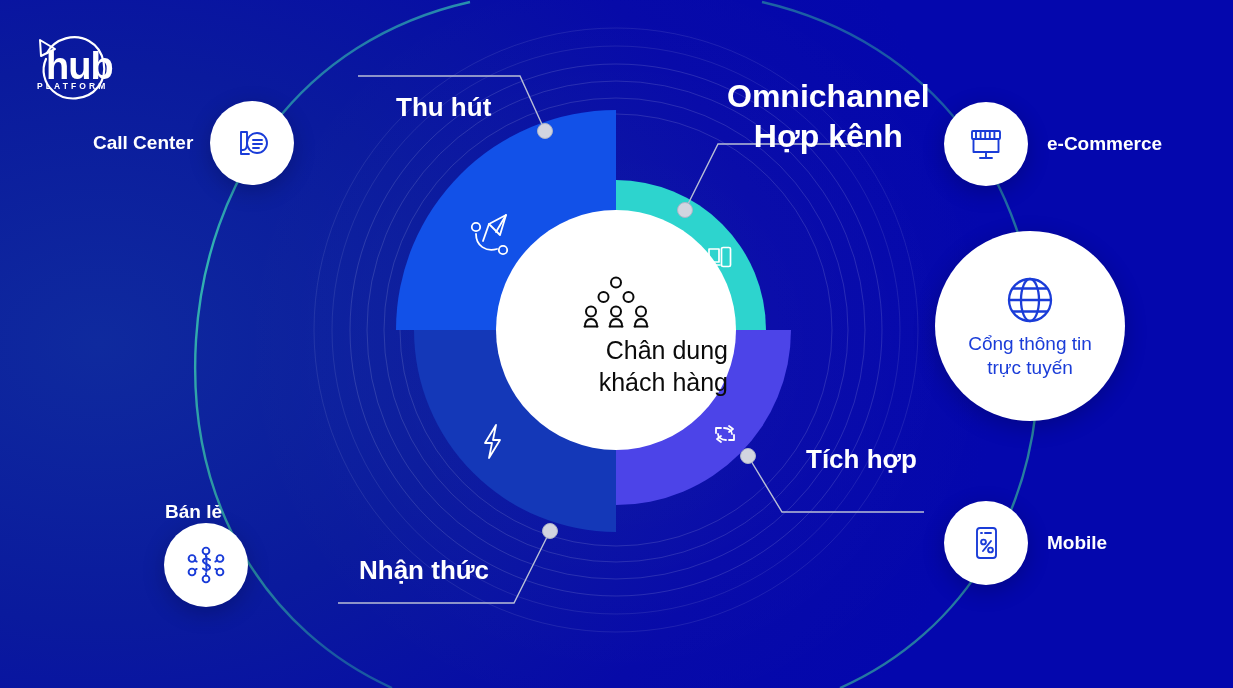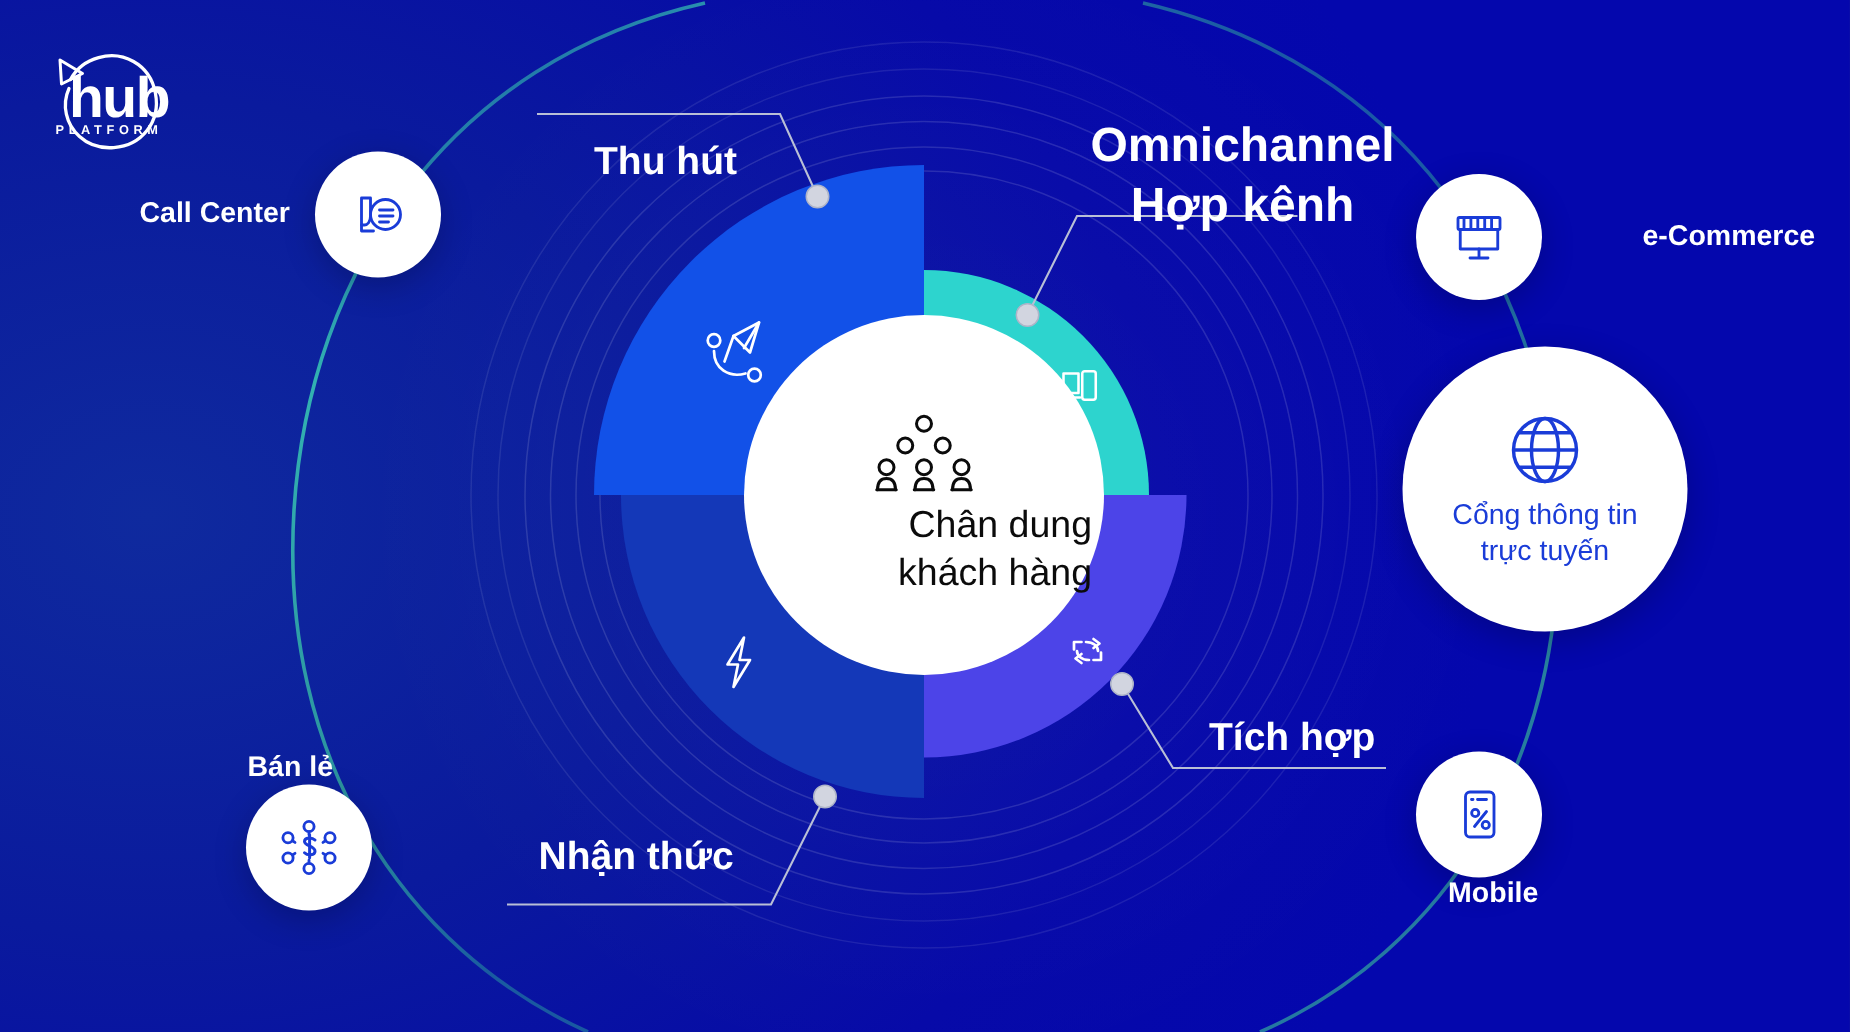--- a/index.html
+++ b/index.html
@@ -174,21 +174,21 @@
           <circle cx="7" cy="28" r="3.4"></circle>
           <circle cx="7" cy="14.5" r="3.4"></circle>
           <path d="M21 10.5 L 21 13 M32 16.5 L 29 18.5 M32 26 L 29 24 M21 31.5 L 21 29 M10 26 L 13 24 M10 16.5 L 13 18.5" stroke-linecap="round" stroke-dasharray="2 3"></path>
           <path d="M25 16 C 23 14 18 14 18 17 C 18 20 25 20 25 23.5 C 25 26.5 20 26.5 18 24.5" stroke-linecap="round" stroke-width="2"></path>
           <path d="M21.4 12.5 L 21.4 27.8" stroke-linecap="round" stroke-width="2"></path>
         </g>
       </svg>
     </div>
   </div>
 
-  <div class="node" style="left:944px;top:116px;gap:48px;">
+  <div class="node" style="left:944px;top:102px;">
     <div class="bubble bubble-sm">
       <svg class="ic" width="42" height="42" viewBox="0 0 42 42">
         <g fill="none" stroke="#1a3cd8" stroke-width="1.9" stroke-linejoin="round" stroke-linecap="round">
           <rect x="7" y="8" width="28" height="8" rx="1"></rect>
           <path d="M11 8 L 11 16 M15.6 8 L 15.6 16 M20.2 8 L 20.2 16 M24.8 8 L 24.8 16 M29.4 8 L 29.4 16"></path>
           <path d="M8.5 16 L 8.5 29 L 33.5 29 L 33.5 16"></path>
           <path d="M21 29 L 21 35 M15 35 L 27 35"></path>
         </g>
       </svg>
     </div>
@@ -202,21 +202,21 @@
           <circle cx="28" cy="28" r="21"></circle>
           <ellipse cx="28" cy="28" rx="9" ry="21"></ellipse>
           <path d="M7 28 L 49 28 M10.5 16.5 L 45.5 16.5 M10.5 39.5 L 45.5 39.5"></path>
         </g>
       </svg>
       <div class="cap-in">Cổng thông tin</div>
       <div class="cap-in" style="margin-top:0;">trực tuyến</div>
     </div>
   </div>
 
-  <div class="node" style="left:944px;top:501px;flex-direction:column;">
+  <div class="node" style="left:944px;top:501px;">
     <div class="bubble bubble-sm">
       <svg class="ic" width="42" height="42" viewBox="0 0 42 42">
         <g fill="none" stroke="#1a3cd8" stroke-width="1.9" stroke-linecap="round" stroke-linejoin="round">
           <rect x="12" y="6" width="19" height="30" rx="3"></rect>
           <path d="M16 11 L 17 11 M20 11 L 26 11"></path>
           <path d="M18 29 L 26 19"></path>
           <circle cx="18.5" cy="20" r="2.4"></circle>
           <circle cx="25.5" cy="28" r="2.4"></circle>
         </g>
       </svg>
@@ -226,21 +226,21 @@
 
   <div class="dlabel one" style="left:396px;top:92px;">
     <span>Thu hút</span>
   </div>
 
   <div class="dlabel two" style="left:727px;top:76px;">
     <div>Omnichannel</div>
     <div>Hợp kênh</div>
   </div>
 
-  <div class="dlabel one" style="left:806px;top:476px;">
+  <div class="dlabel one" style="left:806px;top:444px;">
     <span>Tích hợp</span>
   </div>
 
   <div class="dlabel one" style="left:359px;top:555px;">
     <span>Nhận thức</span>
   </div>
 
   <svg class="layer" viewBox="0 0 1233 688">
     <g transform="translate(585,277)" fill="none" stroke="#0b0b0b" stroke-width="2" stroke-linecap="round" stroke-linejoin="round">
       <circle cx="31" cy="5.5" r="5"></circle>

